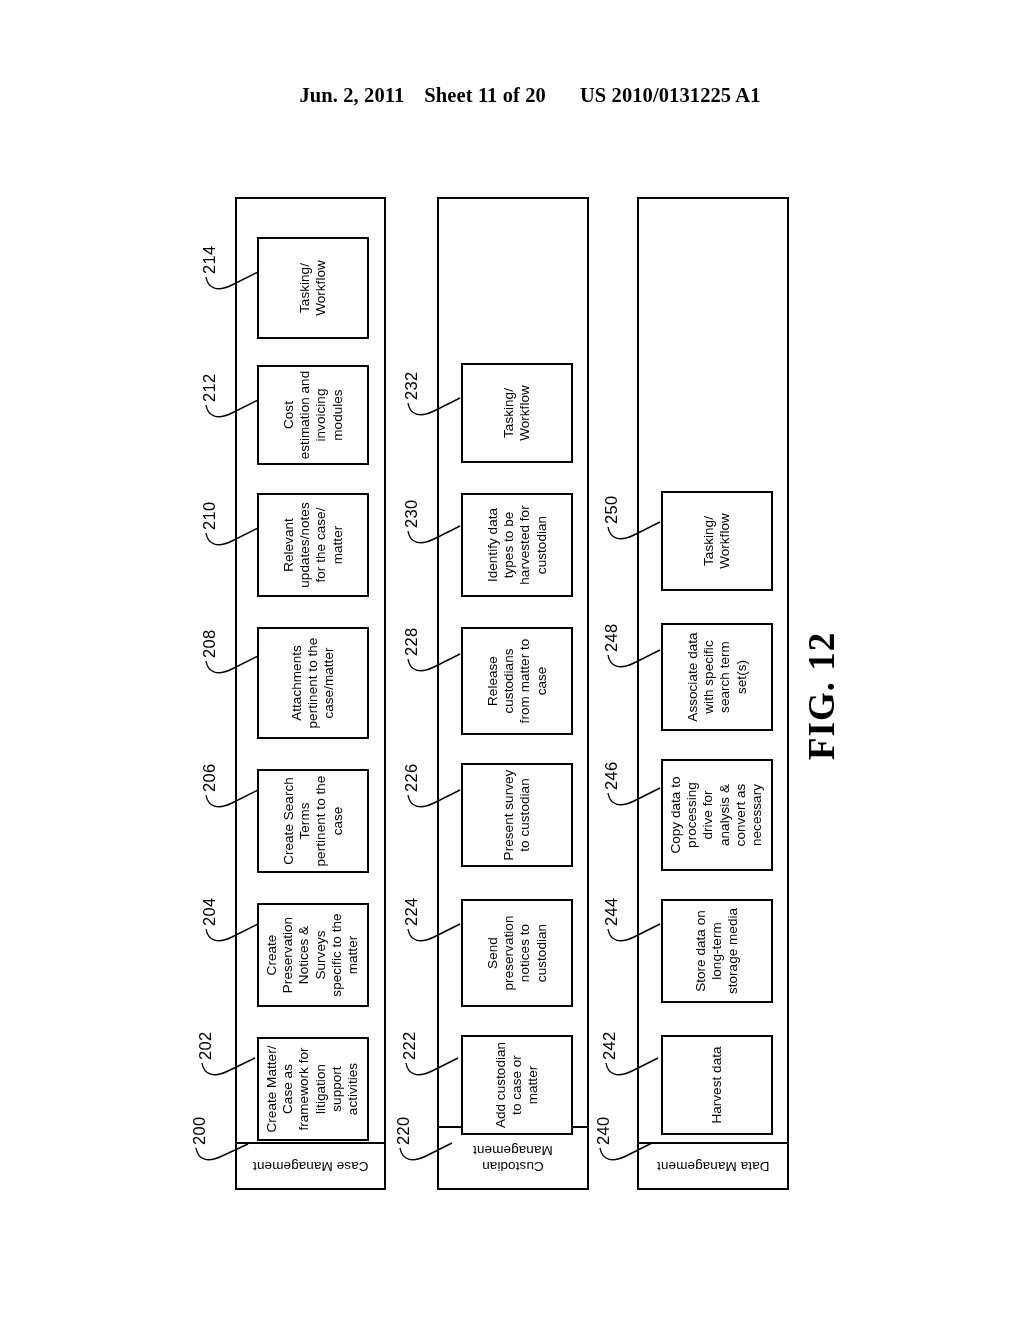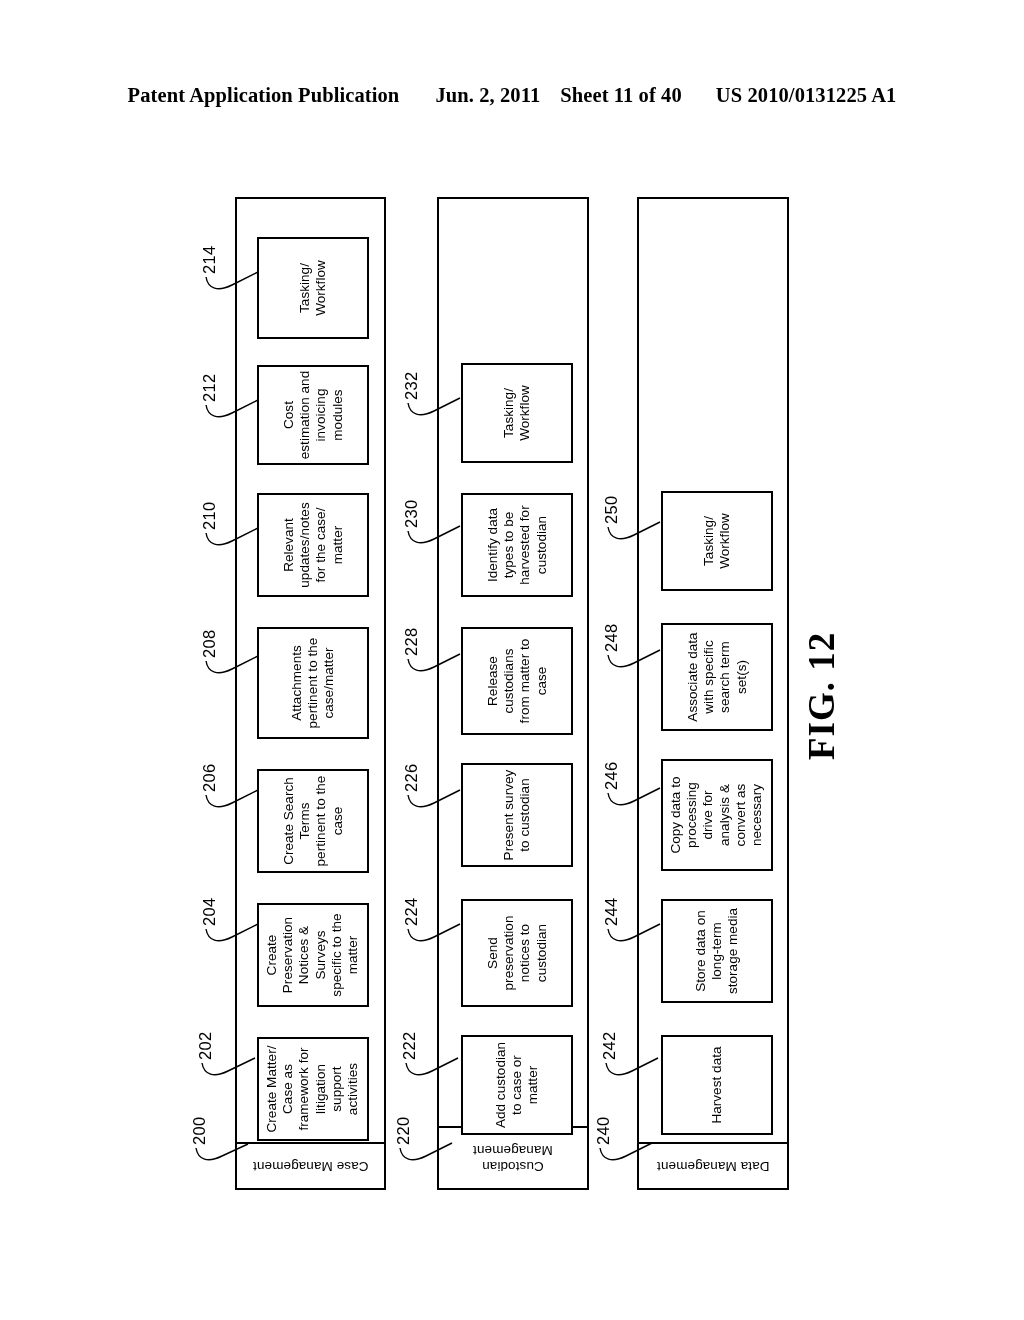--- a/index.html
+++ b/index.html
@@ -123,25 +123,24 @@
     letter-spacing: 1px;
     white-space: nowrap;
     transform-origin: left top;
     transform: rotate(-90deg);
   }
 </style>
 </head>
 <body>
 
 <div class="pub-header">
-  <span class="seg">Patent Application Publication</span>
   <span class="gap-a"></span>
   <span class="seg">Jun. 2, 2011</span>
   <span class="gap-b"></span>
-  <span class="seg">Sheet 11 of 40</span>
+  <span class="seg">Sheet 11 of 20</span>
   <span class="gap-c"></span>
   <span class="seg">US 2010/0131225 A1</span>
 </div>
 
 <div class="figure">
 
   <div class="lane" style="left:235px; top:197px; width:151px; height:993px;">
     <div class="lane-title-band" style="height:46px;">
       <div class="lane-title-text">Case Management</div>
     </div>

